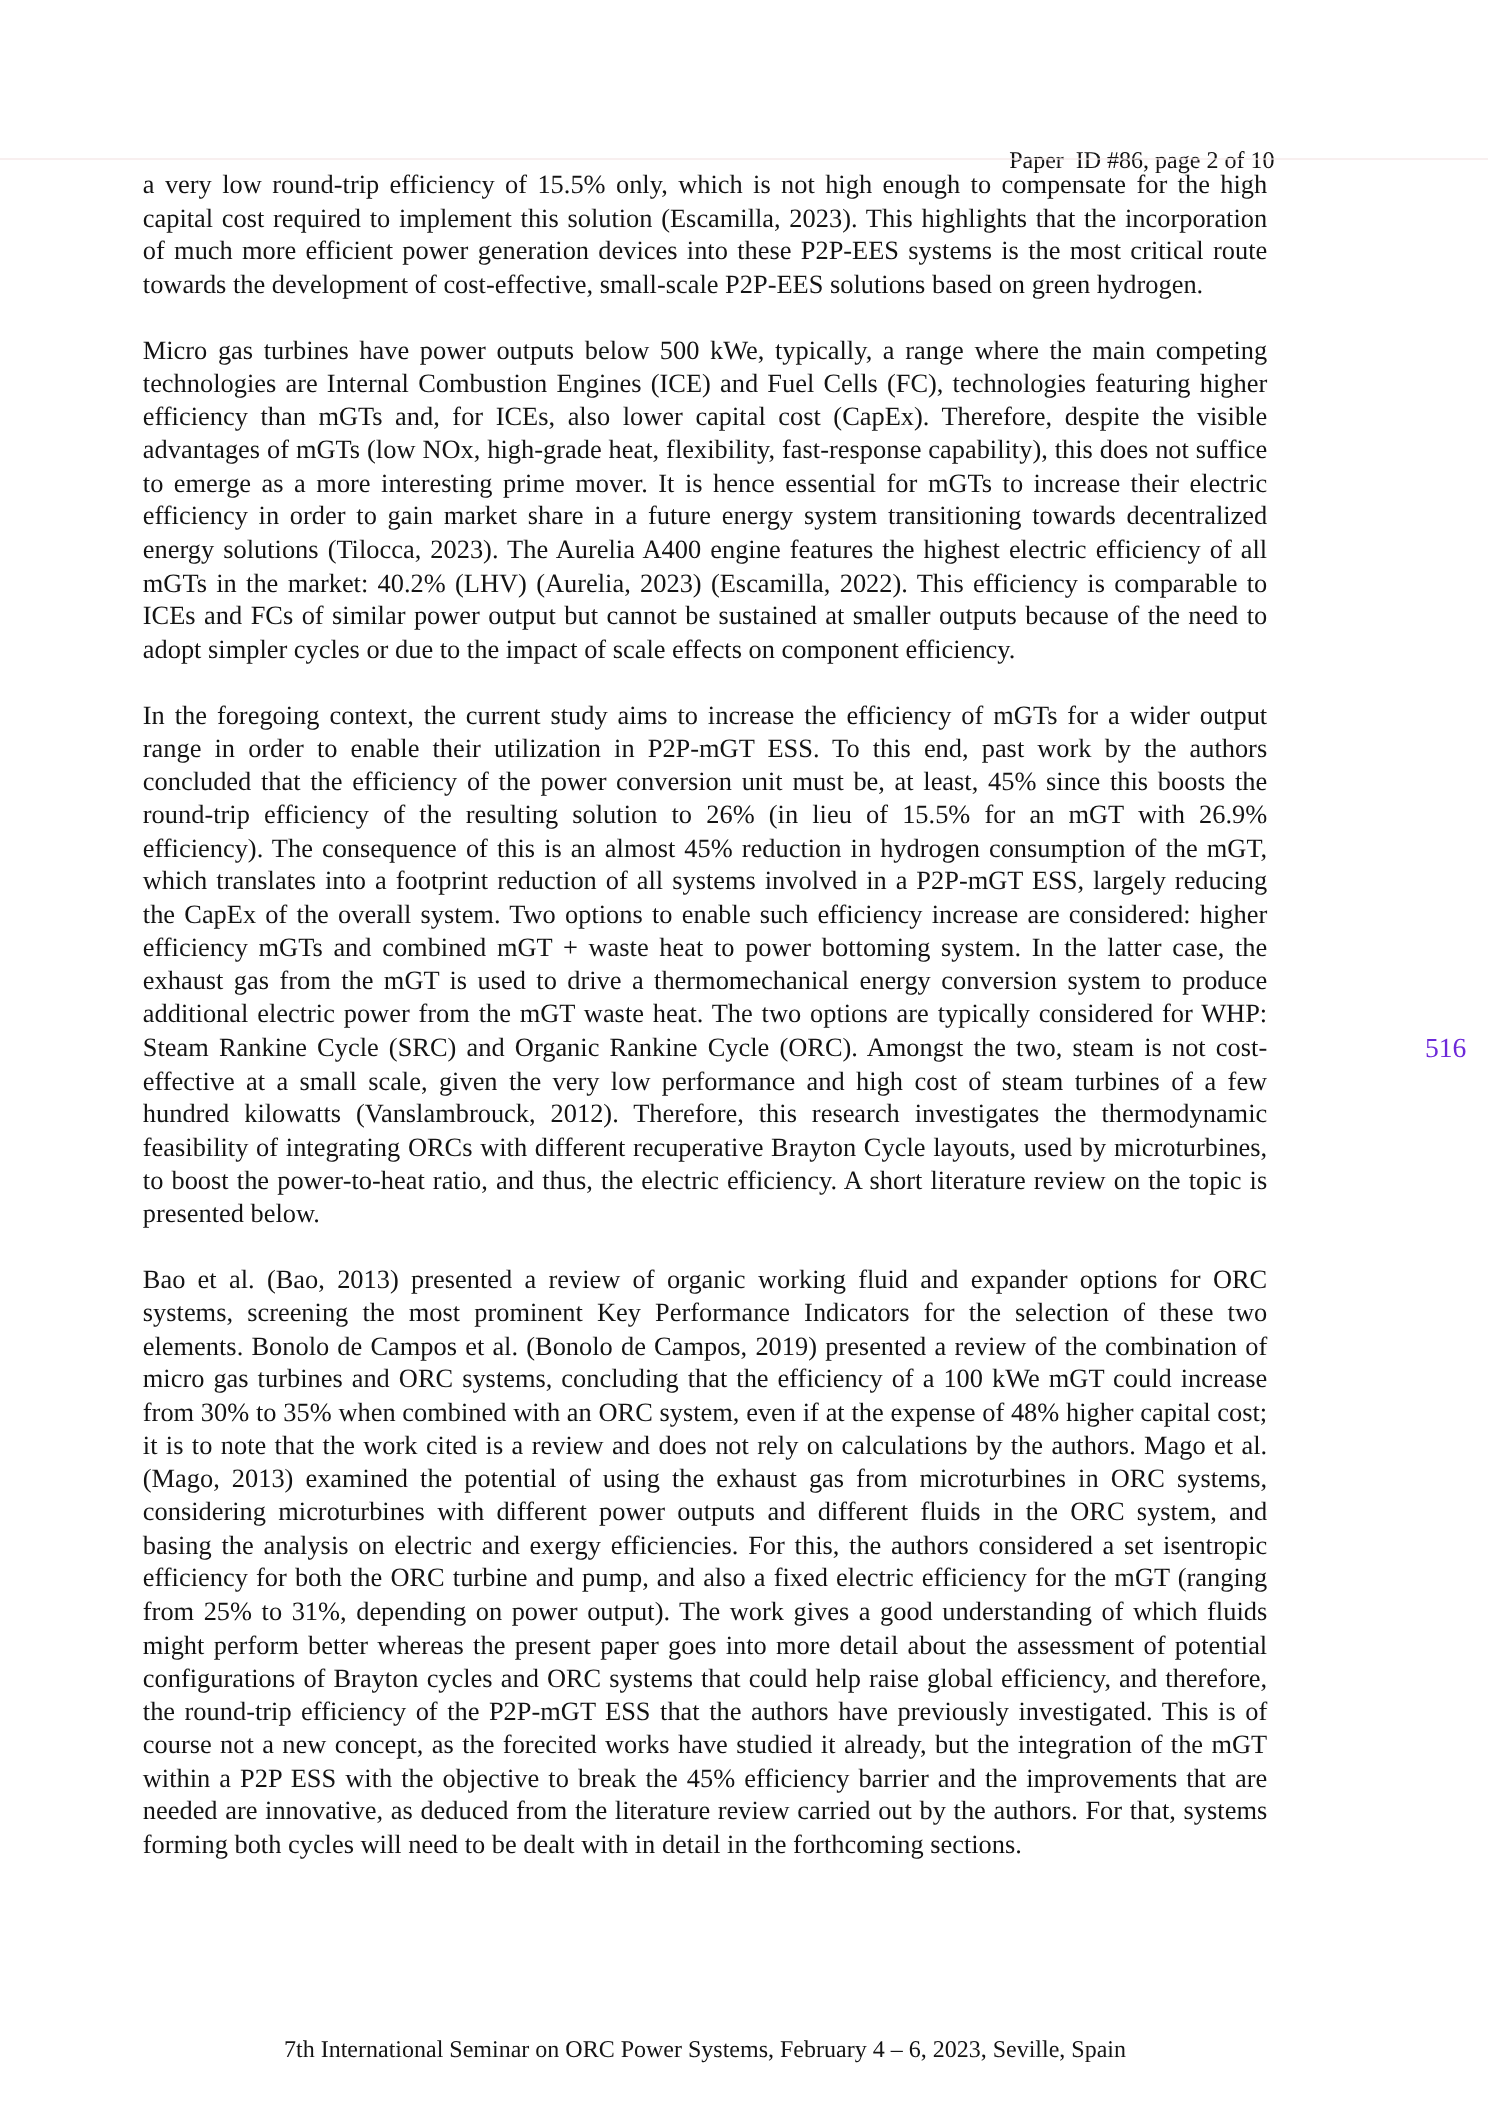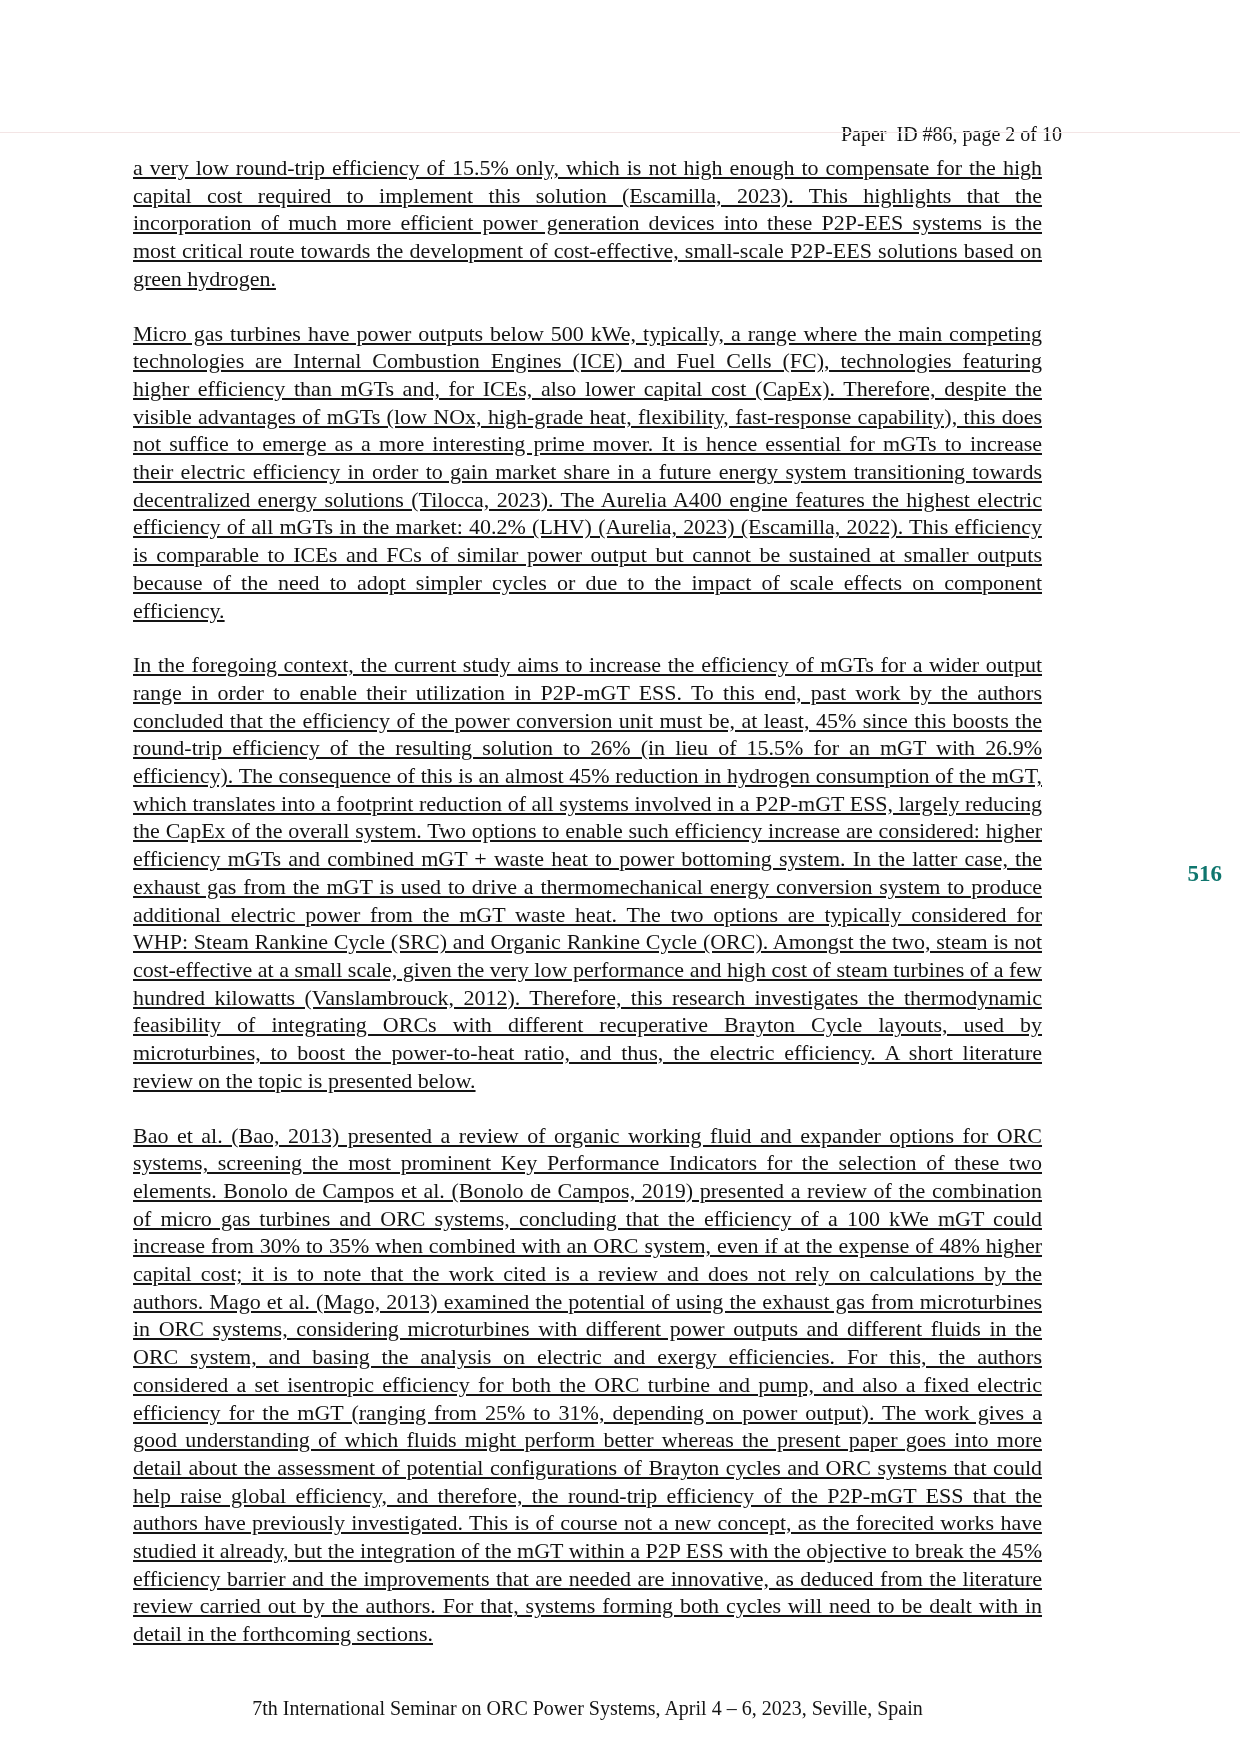--- a/index.html
+++ b/index.html
@@ -32,38 +32,37 @@
     height: 1px;
     background: #f3e5e5;
   }
   .paper-body {
     position: absolute;
     top: 138px;
     left: 117px;
     width: 941px;
   }
   .paper-body p {
-    margin: 16px;
+    margin: 2px;
     font-size: 22px;
     line-height: 27.7px;
     text-align: justify;
     text-justify: inter-word;
     color: #141414;
-    text-decoration: underline;
   }
   .paper-body p + p {
     margin-top: 27px;
   }
   .margin-line-number {
     position: absolute;
     top: 861px;
     right: 18px;
     font-size: 23px;
-    font-weight: bold;
-    color: #0f766e;
+    font-weight: normal;
+    color: #6d28d9;
   }
   .page-footer {
     position: absolute;
     top: 1697px;
     left: 117px;
     width: 941px;
     text-align: center;
     font-size: 20px;
     color: #141414;
   }
@@ -77,13 +76,13 @@
 
 <div class="paper-body">
     <p>a very low round-trip efficiency of 15.5% only, which is not high enough to compensate for the high capital cost required to implement this solution (Escamilla, 2023). This highlights that the incorporation of much more efficient power generation devices into these P2P-EES systems is the most critical route towards the development of cost-effective, small-scale P2P-EES solutions based on green hydrogen.</p>
     <p>Micro gas turbines have power outputs below 500 kWe, typically, a range where the main competing technologies are Internal Combustion Engines (ICE) and Fuel Cells (FC), technologies featuring higher efficiency than mGTs and, for ICEs, also lower capital cost (CapEx). Therefore, despite the visible advantages of mGTs (low NOx, high-grade heat, flexibility, fast-response capability), this does not suffice to emerge as a more interesting prime mover. It is hence essential for mGTs to increase their electric efficiency in order to gain market share in a future energy system transitioning towards decentralized energy solutions (Tilocca, 2023). The Aurelia A400 engine features the highest electric efficiency of all mGTs in the market: 40.2% (LHV) (Aurelia, 2023) (Escamilla, 2022). This efficiency is comparable to ICEs and FCs of similar power output but cannot be sustained at smaller outputs because of the need to adopt simpler cycles or due to the impact of scale effects on component efficiency.</p>
     <p>In the foregoing context, the current study aims to increase the efficiency of mGTs for a wider output range in order to enable their utilization in P2P-mGT ESS. To this end, past work by the authors concluded that the efficiency of the power conversion unit must be, at least, 45% since this boosts the round-trip efficiency of the resulting solution to 26% (in lieu of 15.5% for an mGT with 26.9% efficiency). The consequence of this is an almost 45% reduction in hydrogen consumption of the mGT, which translates into a footprint reduction of all systems involved in a P2P-mGT ESS, largely reducing the CapEx of the overall system. Two options to enable such efficiency increase are considered: higher efficiency mGTs and combined mGT + waste heat to power bottoming system. In the latter case, the exhaust gas from the mGT is used to drive a thermomechanical energy conversion system to produce additional electric power from the mGT waste heat. The two options are typically considered for WHP: Steam Rankine Cycle (SRC) and Organic Rankine Cycle (ORC). Amongst the two, steam is not cost-effective at a small scale, given the very low performance and high cost of steam turbines of a few hundred kilowatts (Vanslambrouck, 2012). Therefore, this research investigates the thermodynamic feasibility of integrating ORCs with different recuperative Brayton Cycle layouts, used by microturbines, to boost the power-to-heat ratio, and thus, the electric efficiency. A short literature review on the topic is presented below.</p>
     <p>Bao et al. (Bao, 2013) presented a review of organic working fluid and expander options for ORC systems, screening the most prominent Key Performance Indicators for the selection of these two elements. Bonolo de Campos et al. (Bonolo de Campos, 2019) presented a review of the combination of micro gas turbines and ORC systems, concluding that the efficiency of a 100 kWe mGT could increase from 30% to 35% when combined with an ORC system, even if at the expense of 48% higher capital cost; it is to note that the work cited is a review and does not rely on calculations by the authors. Mago et al. (Mago, 2013) examined the potential of using the exhaust gas from microturbines in ORC systems, considering microturbines with different power outputs and different fluids in the ORC system, and basing the analysis on electric and exergy efficiencies. For this, the authors considered a set isentropic efficiency for both the ORC turbine and pump, and also a fixed electric efficiency for the mGT (ranging from 25% to 31%, depending on power output). The work gives a good understanding of which fluids might perform better whereas the present paper goes into more detail about the assessment of potential configurations of Brayton cycles and ORC systems that could help raise global efficiency, and therefore, the round-trip efficiency of the P2P-mGT ESS that the authors have previously investigated. This is of course not a new concept, as the forecited works have studied it already, but the integration of the mGT within a P2P ESS with the objective to break the 45% efficiency barrier and the improvements that are needed are innovative, as deduced from the literature review carried out by the authors. For that, systems forming both cycles will need to be dealt with in detail in the forthcoming sections.</p>
   </div>
 
 <div class="margin-line-number">516</div>
 
-<div class="page-footer">7th International Seminar on ORC Power Systems, April 4 – 6, 2023, Seville, Spain</div>
+<div class="page-footer">7th International Seminar on ORC Power Systems, February 4 – 6, 2023, Seville, Spain</div>
 
 </body></html>

